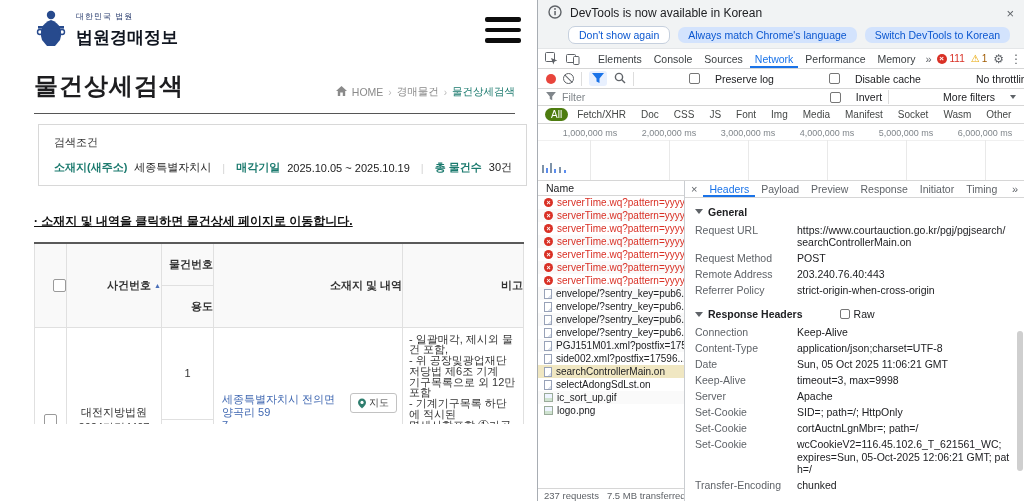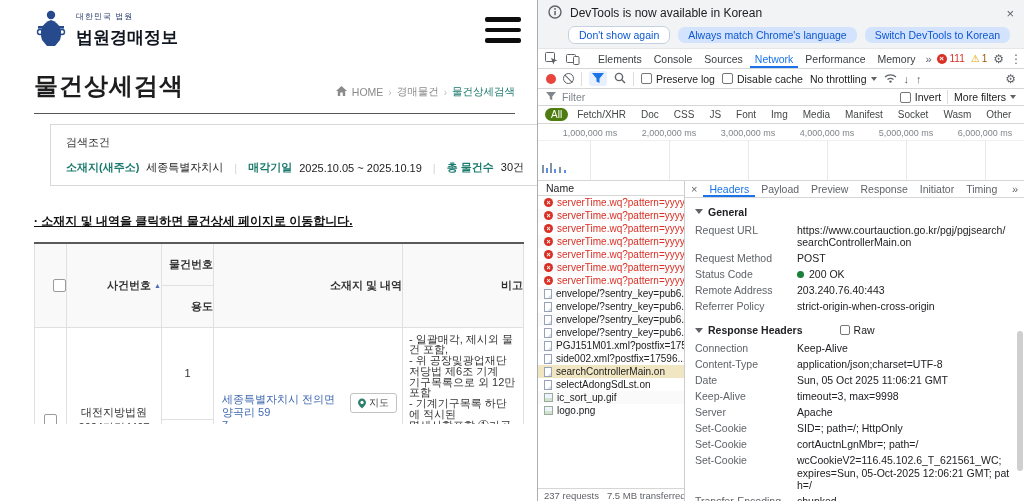--- a/index.html
+++ b/index.html
@@ -16,21 +16,21 @@
   .hamburger i { display: block; height: 4.5px; background: #0d0d0d; border-radius: 2px; margin-bottom: 6px; }
   .hamburger i:last-child { margin-bottom: 0; }
 
   .title-row { position: relative; margin: 12px 28px 0; height: 34px; }
   .page-title { font-size: 24px; font-weight: bold; color: #1d1d1f; letter-spacing: 1px; }
   .breadcrumb { position: absolute; right: 0; bottom: 5px; display: flex; align-items: center; gap: 5px; font-size: 10.5px; color: #8a8a8a; }
   .breadcrumb .sep { color: #bbb; font-size: 10px; }
   .breadcrumb .current { color: #1b7a6e; }
   .title-divider { margin: 9px 28px 0; border-bottom: 1px solid #565656; }
 
-  .search-box { margin: 10px 44px 0; width: 489px; height: 62px; border: 1px solid #d8d8d8; padding: 10px 15px; }
+  .search-box { margin: 10px 32px 0; width: 489px; height: 62px; border: 1px solid #d8d8d8; padding: 10px 15px; }
   .search-box-title { font-size: 11px; color: #333; }
   .search-fields { display: flex; align-items: center; margin-top: 10px; font-size: 11px; white-space: nowrap; }
   .sf-label { color: #1b7a6e; font-weight: bold; margin-right: 7px; }
   .sf-value { color: #222; }
   .sf-sep { color: #d4d4d4; margin: 0 11px; }
 
   .notice { margin: 27px 28px 0; font-size: 12px; font-weight: bold; color: #101010; text-decoration: underline; }
 
   .listing-table { margin: 12px 28px 0; width: 489px; border-collapse: collapse; table-layout: fixed; border-top: 2px solid #5a5a5a; }
   .listing-table th, .listing-table td { border: 1px solid #e0e0e0; font-size: 11px; color: #333; }
@@ -75,21 +75,21 @@
   .warn-glyph { color: #e8a600; font-size: 10px; }
   .gear, .kebab { color: #5f6368; font-size: 12px; cursor: pointer; }
 
   .net-toolbar { height: 20px; display: flex; align-items: center; gap: 7px; padding: 0 8px; border-bottom: 1px solid #d6d6d6; font-size: 10.5px; }
   .rec-dot { width: 10px; height: 10px; border-radius: 50%; background: #e8453c; flex: none; cursor: pointer; }
   .clear-ico { position: relative; width: 11px; height: 11px; border: 1.3px solid #5f6368; border-radius: 50%; flex: none; cursor: pointer; }
   .clear-ico::after { content: ""; position: absolute; left: -1px; top: 3.8px; width: 10.5px; height: 1.3px; background: #5f6368; transform: rotate(45deg); }
   .vdiv { width: 1px; height: 14px; background: #ddd; flex: none; }
   .funnel-pill { background: #e8f0fe; border-radius: 3px; padding: 2px 3px; display: inline-flex; cursor: pointer; }
   .chk { width: 11px; height: 11px; border: 1px solid #767676; border-radius: 2px; background: #fff; flex: none; display: inline-block; cursor: pointer; }
-  .ctrl { display: flex; align-items: center; gap: 4px; white-space: nowrap; color: #202124; }
+  .ctrl { display: flex; align-items: center; gap: 15px; white-space: nowrap; color: #202124; margin-left: 48px; }
   .caret-down { width: 0; height: 0; border-left: 3.5px solid transparent; border-right: 3.5px solid transparent; border-top: 4px solid #5f6368; display: inline-block; }
   .arrow-glyph { color: #5f6368; font-size: 11px; cursor: pointer; }
   .toolbar-gear { margin-left: auto; }
 
   .net-filterbar { height: 17px; display: flex; align-items: center; gap: 6px; padding: 0 8px; border-bottom: 1px solid #d6d6d6; font-size: 10.5px; }
   .filter-input { border: none; outline: none; background: transparent; font-family: "Liberation Sans", sans-serif; font-size: 10.5px; color: #202124; width: 150px; }
   .filter-input::placeholder { color: #80868b; }
   .fb-spacer { flex: 1; }
 
   .net-chips { height: 18px; display: flex; align-items: center; gap: 3px; padding: 0 7px; border-bottom: 1px solid #d6d6d6; }
@@ -507,24 +507,20 @@
           </div>
           <div class="det-row">
               <span class="det-label">Request URL</span>
               <span class="det-value">https://www.courtauction.go.kr/pgj/pgjsearch/searchControllerMain.on</span>
             </div>
           <div class="det-row">
               <span class="det-label">Request Method</span>
               <span class="det-value">POST</span>
             </div>
           <div class="det-row">
-              <span class="det-label">Status Code</span>
-              <span class="det-value"><span class="green-dot"></span><span>200 OK</span></span>
-            </div>
-          <div class="det-row">
               <span class="det-label">Remote Address</span>
               <span class="det-value">203.240.76.40:443</span>
             </div>
           <div class="det-row">
               <span class="det-label">Referrer Policy</span>
               <span class="det-value">strict-origin-when-cross-origin</span>
             </div>
 
           <div class="det-section-title rh-section">
             <span class="tri-down"></span>

